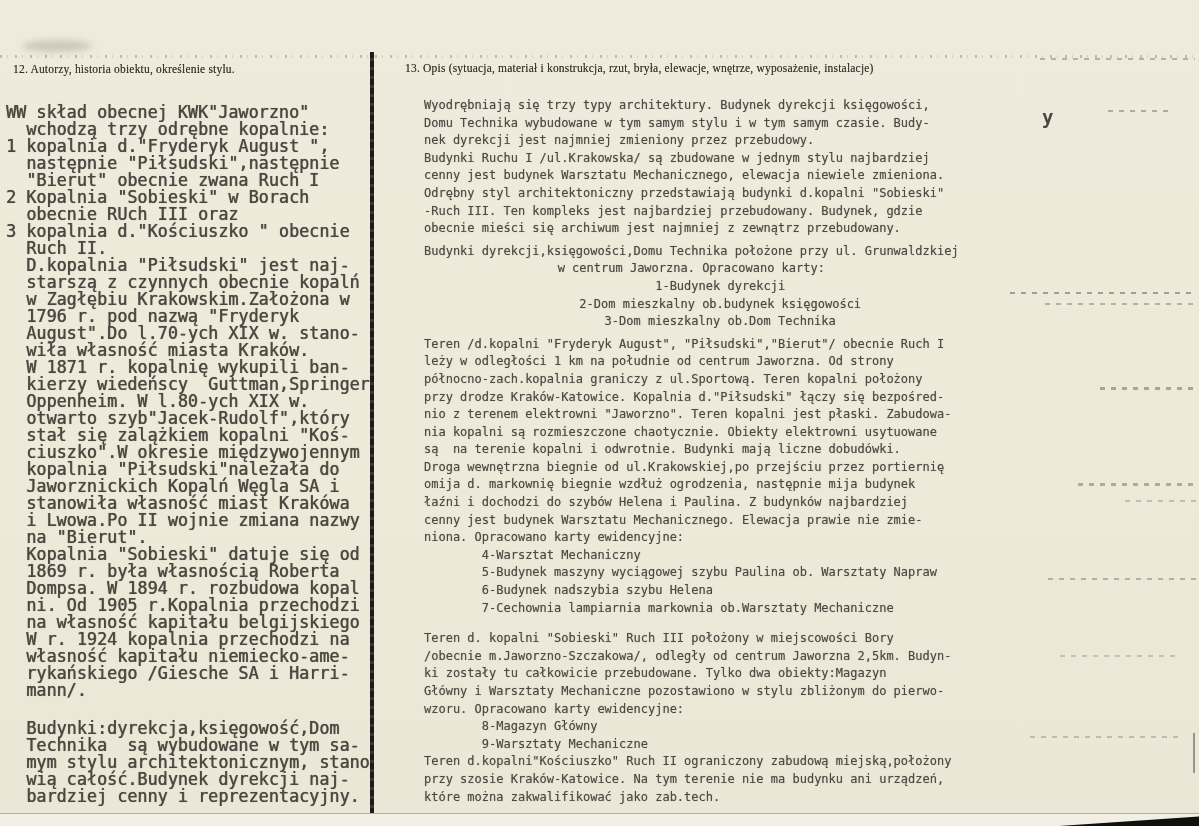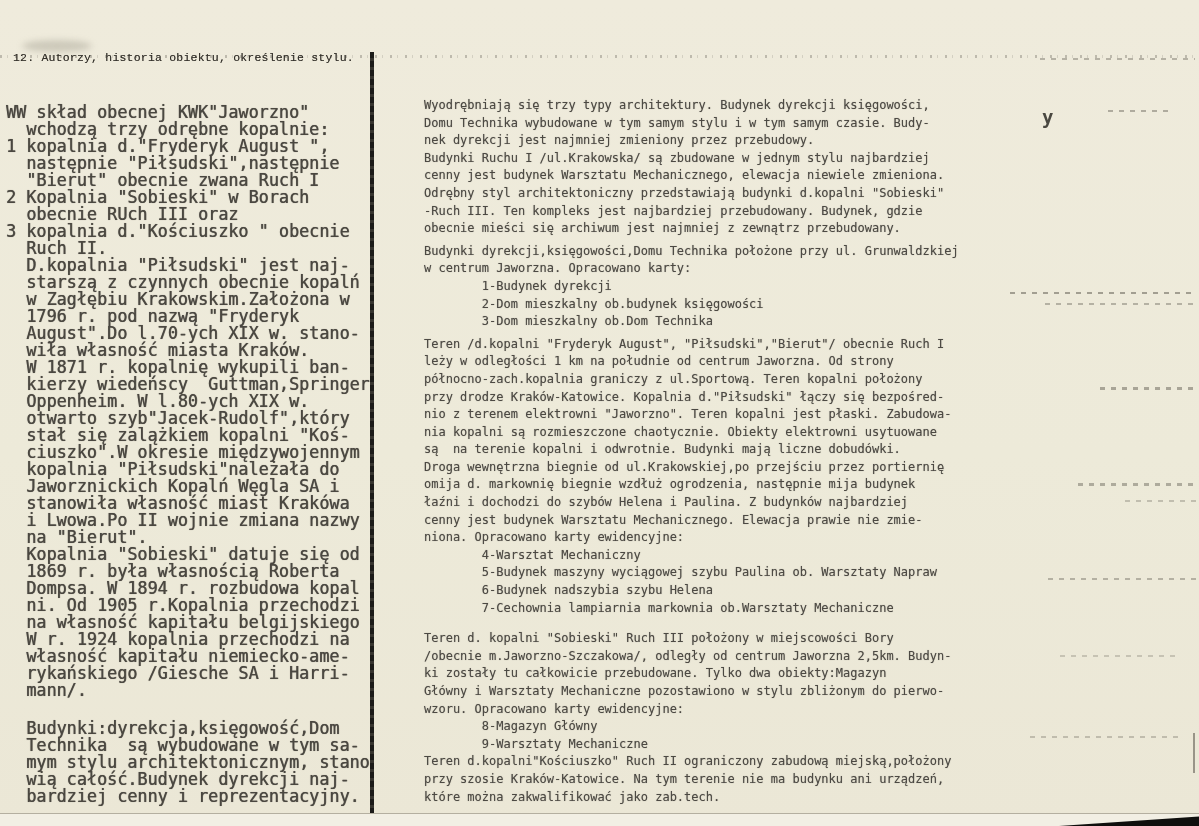--- a/index.html
+++ b/index.html
@@ -9,44 +9,45 @@
     background:#d8d4c4;
   }
   .sheet{
     position:relative;width:1199px;height:826px;
     background:#eeeada;
     background-image:linear-gradient(180deg,#efebdc 0%,#edead9 55%,#ebe7d6 100%);
   }
   
   .form-header{
     position:absolute;
-    font-family:Liberation Mono, monospace;
+    font-family:Liberation Serif, serif;
     font-size:11.5px;letter-spacing:.2px;
     color:#33302a;white-space:nowrap;
     text-shadow:0 0 .6px rgba(50,46,40,.55);
+    margin-top:12px;
   }
   .h-left{left:13px;top:51px;}
   .h-right{left:405px;top:50px;}
   
   .col{position:absolute;color:#48453f;}
   .para{white-space:pre;}
   .col-left{
     left:6px;top:104px;
     font-size:16.8px;line-height:17px;
     color:#4a4740;
     text-shadow:.5px 0 0 rgba(74,71,64,.75),0 0 1.1px rgba(74,71,64,.4);
   }
   .col-left .p2{margin-top:21px;}
   .col-right{
     left:424px;top:97px;
     font-size:12px;line-height:17.6px;
     color:#4c4943;
     text-shadow:0 0 .9px rgba(76,73,67,.5);
   }
-  .col-right .r2{margin-top:5px;}
+  .col-right .r2{margin-top:5px;text-align:center;}
   .col-right .r3{margin-top:5px;}
   .col-right .r4{margin-top:13px;}
   
   .divider{
     position:absolute;left:370px;top:52px;width:4px;height:774px;
     background:#2b2a26;
     background-image:repeating-linear-gradient(180deg,
       rgba(0,0,0,.35) 0 6px, rgba(90,85,75,.25) 6px 9px);
   }
   
@@ -85,20 +86,21 @@
 </style>
 </head>
 <body>
 
 <div class="sheet">
 
   <div class="smudge"></div>
   <div class="noise-top"></div>
 
   <div class="form-header h-left">12. Autorzy, historia obiektu, określenie stylu.</div>
+  <div class="form-header h-right">13. Opis (sytuacja, materiał i konstrukcja, rzut, bryła, elewacje, wnętrze, wyposażenie, instalacje)</div>
   <div class="dash" style="left:1040px;top:58px;width:155px;opacity:.45;"></div>
 
   <div class="divider"></div>
 
   <div class="col col-left">
     <div class="para">WW skład obecnej KWK"Jaworzno"
   wchodzą trzy odrębne kopalnie:
 1 kopalnia d."Fryderyk August ",
   następnie "Piłsudski",następnie
   "Bierut" obecnie zwana Ruch I

